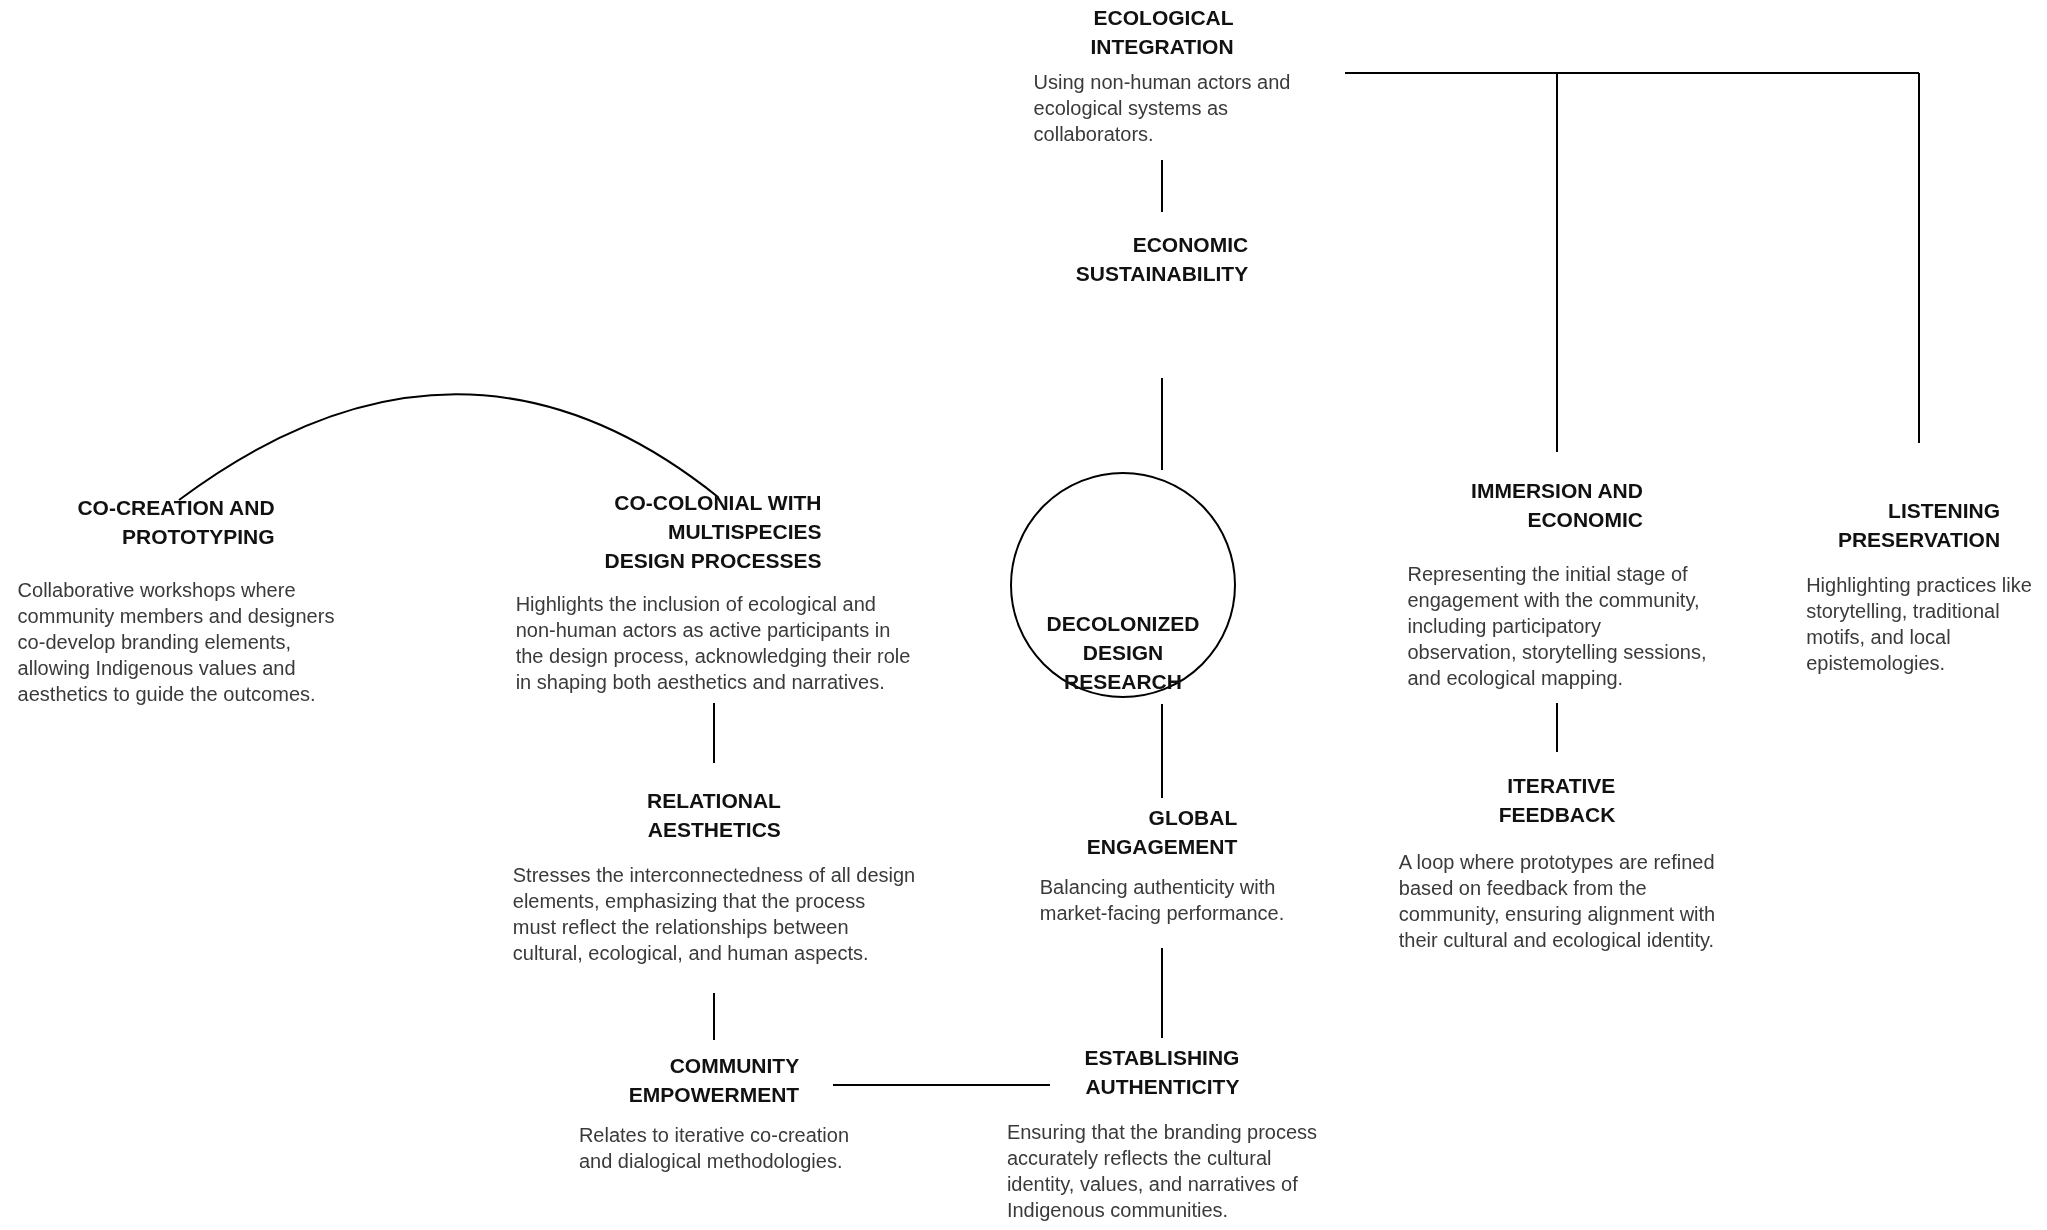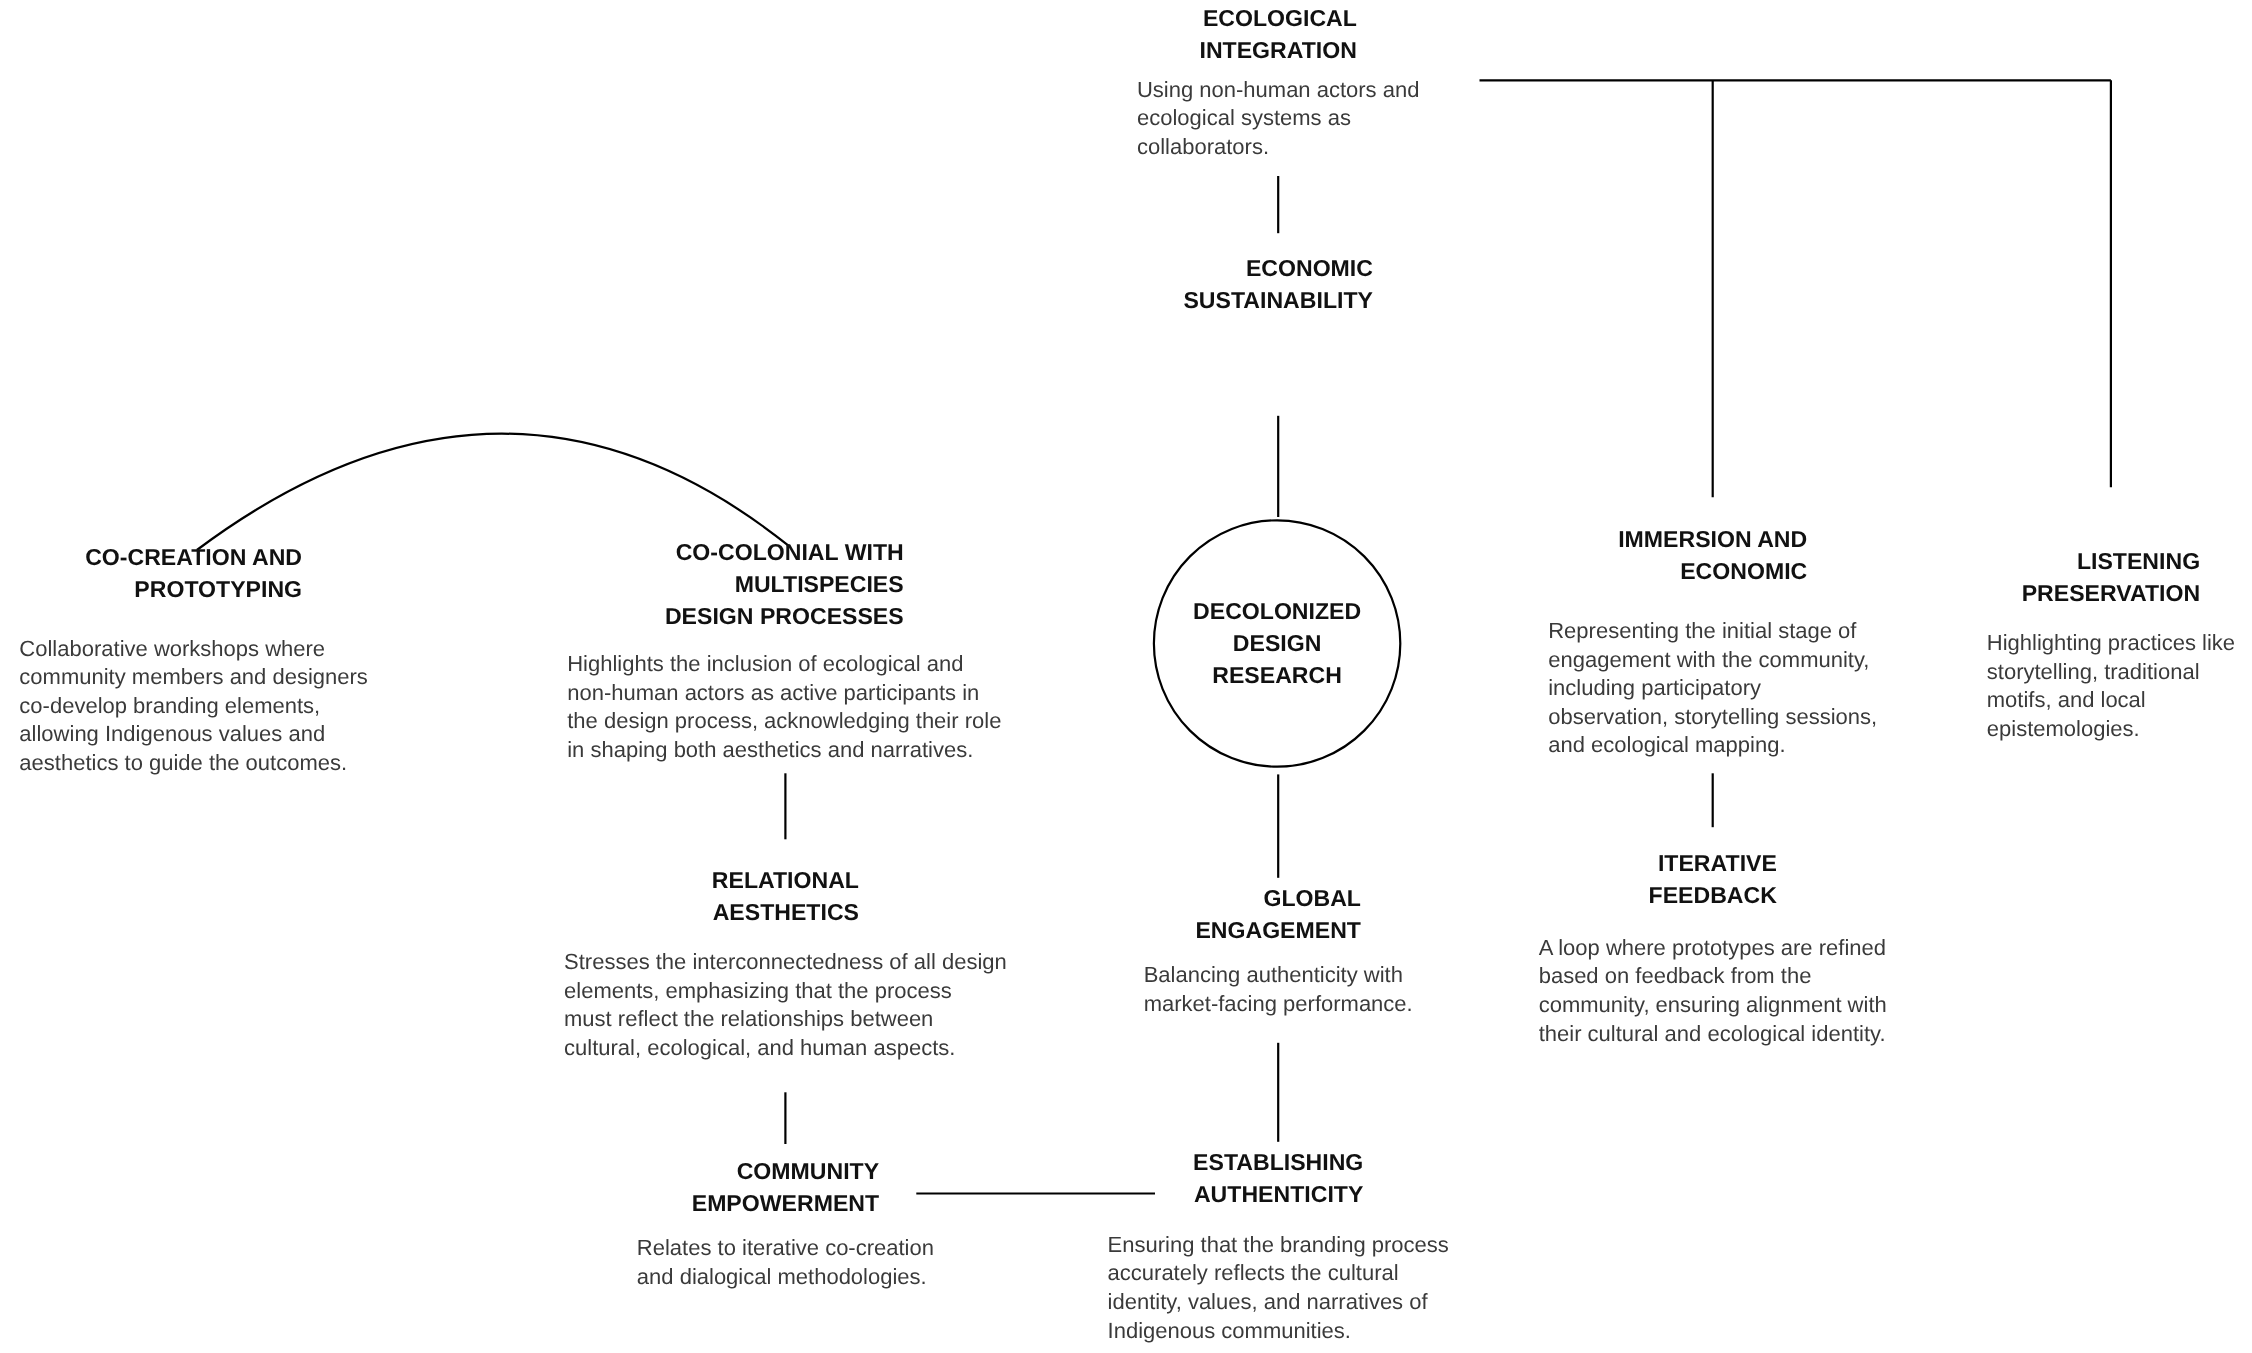--- a/index.html
+++ b/index.html
@@ -42,28 +42,28 @@
     position:absolute;
     transform:translateX(-50%);
     white-space:pre;
     font-size:20px;
     line-height:26px;
     font-weight:400;
     color:var(--body);
   }
   .circle{
     position:absolute;
-    left:1048px;
+    left:1010px;
     top:472px;
     width:226px;
     height:226px;
     border:2px solid var(--line);
     border-radius:50%;
     display:flex;
-    align-items:center;
+    align-items:flex-end;
     justify-content:center;
     box-sizing:border-box;
   }
   .circle .ctext{
     white-space:pre;
     text-align:center;
     font-size:21px;
     line-height:29px;
     font-weight:700;
     color:var(--heading);

